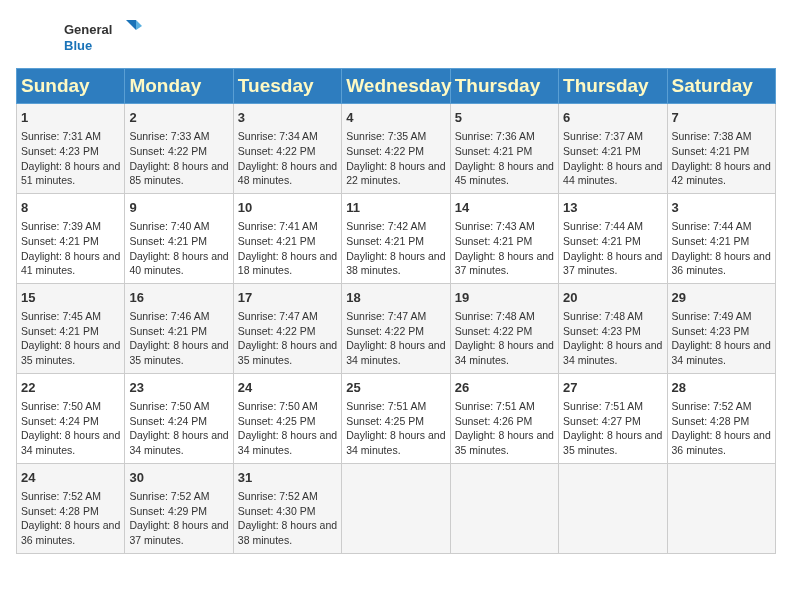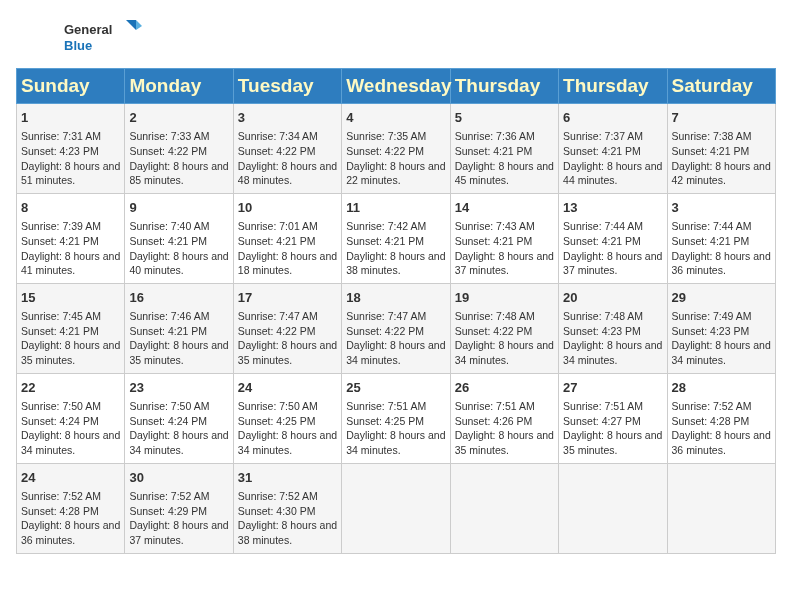--- a/index.html
+++ b/index.html
@@ -107,21 +107,21 @@
         <td><span class="day-num">2</span><span>Sunrise: 7:33 AM</span><br><span>Sunset: 4:22 PM</span><br><span>Daylight: 8 hours and 85 minutes.</span></td>
         <td><span class="day-num">3</span><span>Sunrise: 7:34 AM</span><br><span>Sunset: 4:22 PM</span><br><span>Daylight: 8 hours and 48 minutes.</span></td>
         <td><span class="day-num">4</span><span>Sunrise: 7:35 AM</span><br><span>Sunset: 4:22 PM</span><br><span>Daylight: 8 hours and 22 minutes.</span></td>
         <td><span class="day-num">5</span><span>Sunrise: 7:36 AM</span><br><span>Sunset: 4:21 PM</span><br><span>Daylight: 8 hours and 45 minutes.</span></td>
         <td><span class="day-num">6</span><span>Sunrise: 7:37 AM</span><br><span>Sunset: 4:21 PM</span><br><span>Daylight: 8 hours and 44 minutes.</span></td>
         <td><span class="day-num">7</span><span>Sunrise: 7:38 AM</span><br><span>Sunset: 4:21 PM</span><br><span>Daylight: 8 hours and 42 minutes.</span></td>
       </tr>
       <tr>
         <td><span class="day-num">8</span><span>Sunrise: 7:39 AM</span><br><span>Sunset: 4:21 PM</span><br><span>Daylight: 8 hours and 41 minutes.</span></td>
         <td><span class="day-num">9</span><span>Sunrise: 7:40 AM</span><br><span>Sunset: 4:21 PM</span><br><span>Daylight: 8 hours and 40 minutes.</span></td>
-        <td><span class="day-num">10</span><span>Sunrise: 7:01 AM</span><br><span>Sunset: 4:21 PM</span><br><span>Daylight: 8 hours and 18 minutes.</span></td>
+        <td><span class="day-num">10</span><span>Sunrise: 7:41 AM</span><br><span>Sunset: 4:21 PM</span><br><span>Daylight: 8 hours and 18 minutes.</span></td>
         <td><span class="day-num">11</span><span>Sunrise: 7:42 AM</span><br><span>Sunset: 4:21 PM</span><br><span>Daylight: 8 hours and 38 minutes.</span></td>
         <td><span class="day-num">14</span><span>Sunrise: 7:43 AM</span><br><span>Sunset: 4:21 PM</span><br><span>Daylight: 8 hours and 37 minutes.</span></td>
         <td><span class="day-num">13</span><span>Sunrise: 7:44 AM</span><br><span>Sunset: 4:21 PM</span><br><span>Daylight: 8 hours and 37 minutes.</span></td>
         <td><span class="day-num">3</span><span>Sunrise: 7:44 AM</span><br><span>Sunset: 4:21 PM</span><br><span>Daylight: 8 hours and 36 minutes.</span></td>
       </tr>
       <tr>
         <td><span class="day-num">15</span><span>Sunrise: 7:45 AM</span><br><span>Sunset: 4:21 PM</span><br><span>Daylight: 8 hours and 35 minutes.</span></td>
         <td><span class="day-num">16</span><span>Sunrise: 7:46 AM</span><br><span>Sunset: 4:21 PM</span><br><span>Daylight: 8 hours and 35 minutes.</span></td>
         <td><span class="day-num">17</span><span>Sunrise: 7:47 AM</span><br><span>Sunset: 4:22 PM</span><br><span>Daylight: 8 hours and 35 minutes.</span></td>
         <td><span class="day-num">18</span><span>Sunrise: 7:47 AM</span><br><span>Sunset: 4:22 PM</span><br><span>Daylight: 8 hours and 34 minutes.</span></td>

